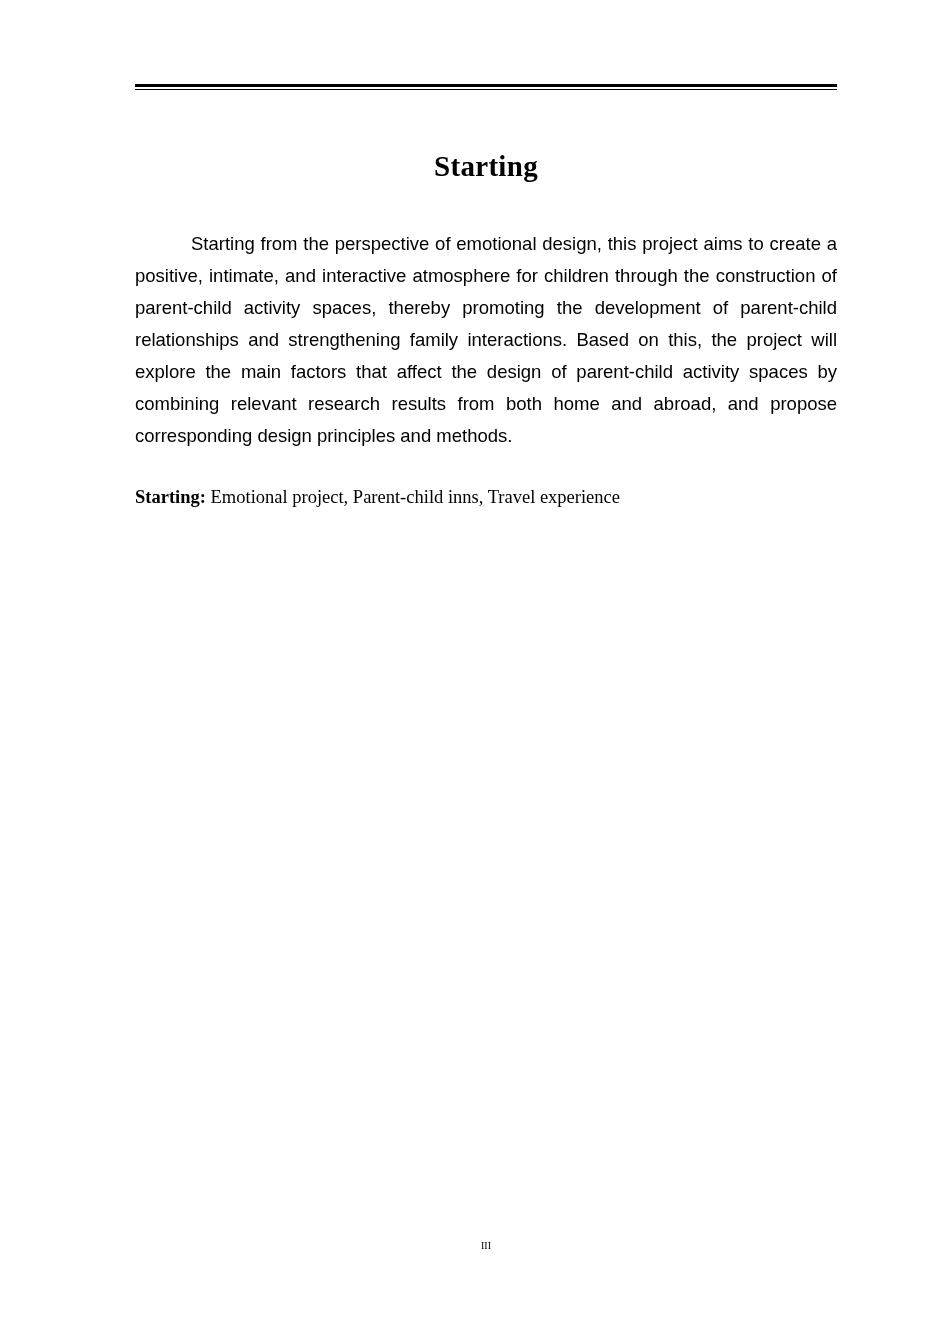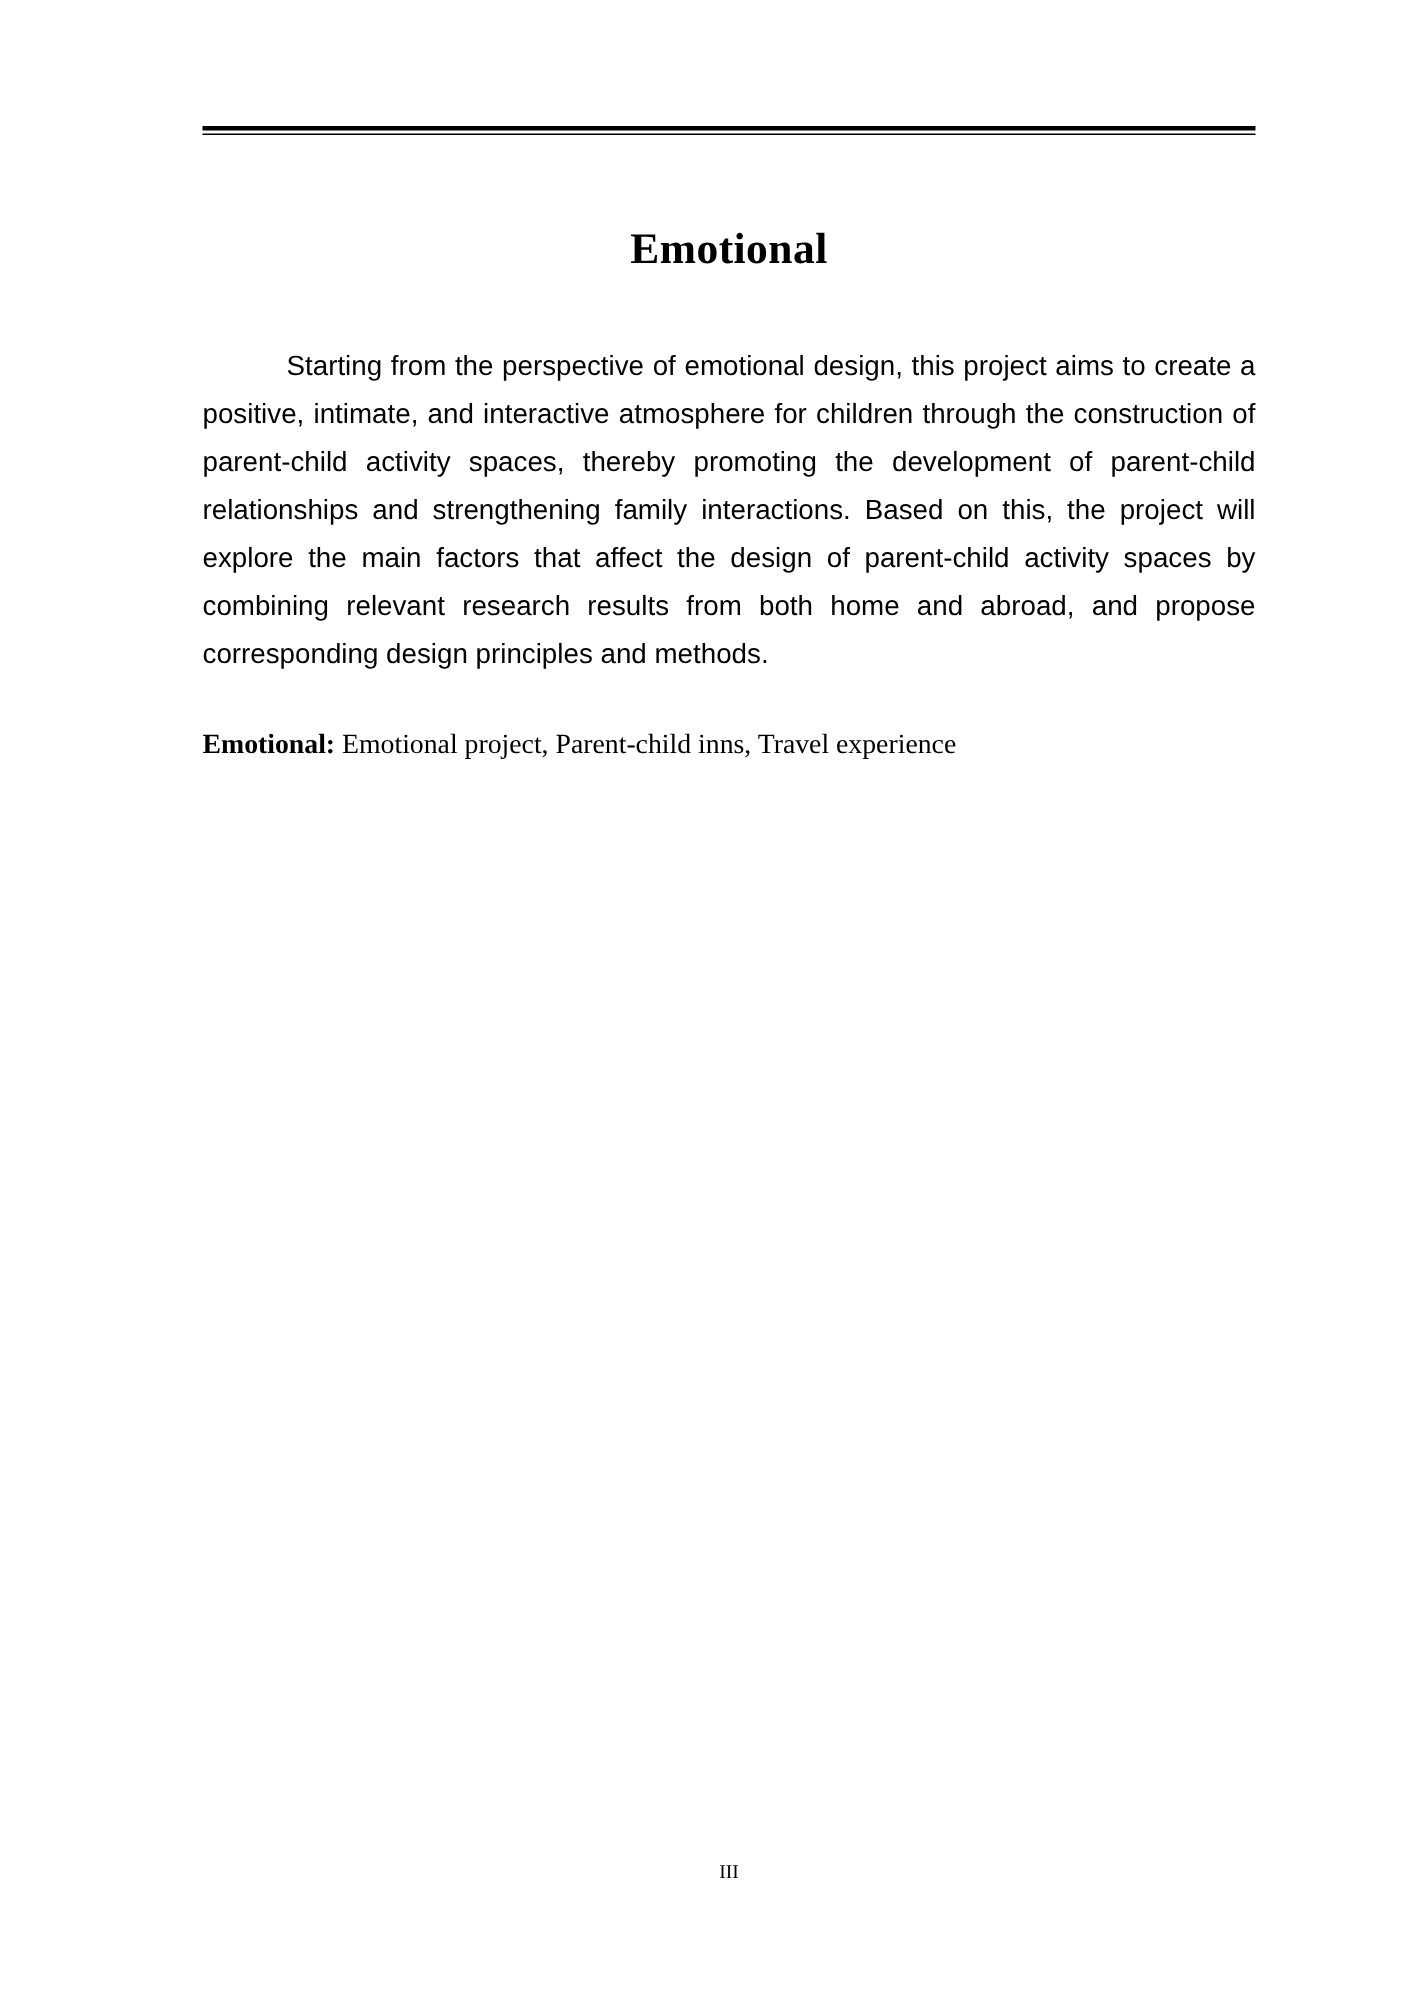--- a/index.html
+++ b/index.html
@@ -85,39 +85,39 @@
   .keywords-label {
     font-weight: bold;
   }
   .footer {
     position: absolute;
     top: 1240px;
     left: 135px;
     width: 702px;
     text-align: center;
     font-family: "Liberation Serif", serif;
-    font-size: 13px;
+    font-size: 10px;
   }
 </style>
 </head>
 <body>
 
 <div class="page">
 
 
   <div class="header-rule"></div>
 
-  <div class="title">Emotional</div>
+  <div class="title">Starting</div>
 
   <div class="body-block">
     <p class="para">Starting from the perspective of emotional design, this project aims to create a positive, intimate, and interactive atmosphere for children through the construction of parent-child activity spaces, thereby promoting the development of parent-child relationships and strengthening family interactions. Based on this, the project will explore the main factors that affect the design of parent-child activity spaces by combining relevant research results from both home and abroad, and propose corresponding design principles and methods.</p>
   </div>
 
   <div class="keywords">
-    <span class="keywords-label">Emotional:</span>
+    <span class="keywords-label">Starting:</span>
     <span>Emotional project, Parent-child inns, Travel experience</span>
   </div>
 
   <div class="footer">
     <span>III</span>
   </div>
 
 </div>
 
 </body></html>

